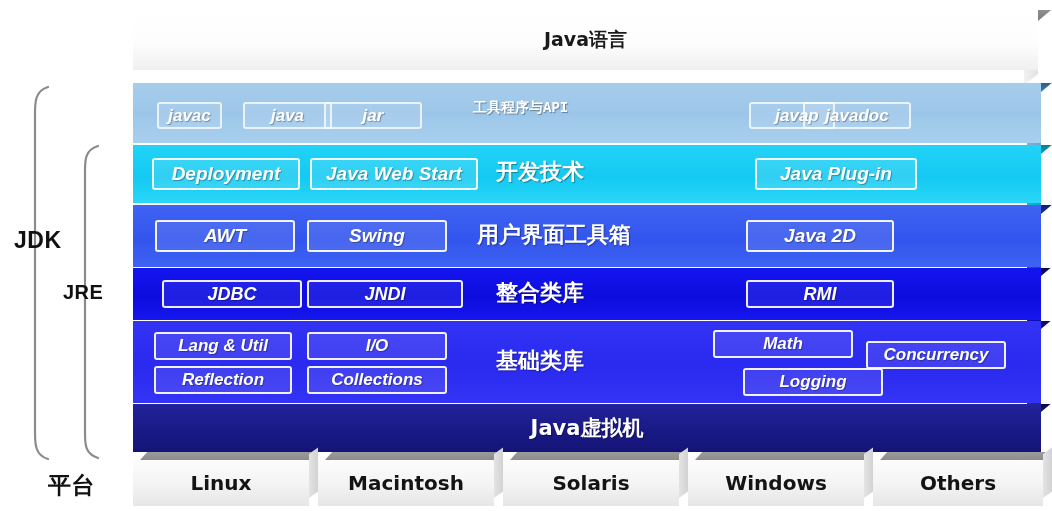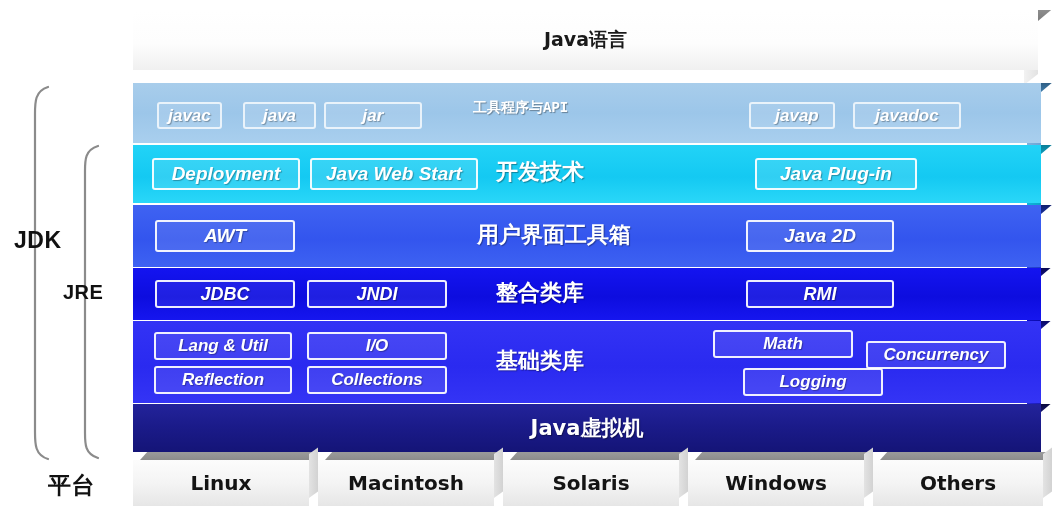--- a/index.html
+++ b/index.html
@@ -225,25 +225,25 @@
         <div class="row-title" id="lang-title">Java语言</div>
       </div>
     </div>
 
     <div class="slab" id="row-tools">
       <div class="top"></div>
       <div class="side"></div>
       <div class="front"></div>
       <div class="content">
         <div class="chip" style="left:24px;top:19px;width:65px;height:27px;font-size:17px;border-color:rgba(255,255,255,.75);background:rgba(255,255,255,.10);">javac</div>
-        <div class="chip" style="left:110px;top:19px;width:73px;height:27px;font-size:17px;border-color:rgba(255,255,255,.75);background:rgba(255,255,255,.10);">java</div>
+        <div class="chip" style="left:110px;top:19px;width:89px;height:27px;font-size:17px;border-color:rgba(255,255,255,.75);background:rgba(255,255,255,.10);">java</div>
         <div class="chip" style="left:191px;top:19px;width:98px;height:27px;font-size:17px;border-color:rgba(255,255,255,.75);background:rgba(255,255,255,.10);">jar</div>
         <div class="row-title" style="left:340px;top:16px;font-size:14px;font-family:Liberation Mono, monospace;">工具程序与API</div>
         <div class="chip" style="left:616px;top:19px;width:86px;height:27px;font-size:17px;border-color:rgba(255,255,255,.75);background:rgba(255,255,255,.10);padding-left:10px;">javap</div>
-        <div class="chip" style="left:720px;top:19px;width:108px;height:27px;font-size:17px;border-color:rgba(255,255,255,.75);background:rgba(255,255,255,.10);font-style:italic;">javadoc</div>
+        <div class="chip" style="left:670px;top:19px;width:108px;height:27px;font-size:17px;border-color:rgba(255,255,255,.75);background:rgba(255,255,255,.10);font-style:italic;">javadoc</div>
       </div>
     </div>
 
     <div class="slab" id="row-devtech">
       <div class="top"></div>
       <div class="side"></div>
       <div class="front"></div>
       <div class="content">
         <div class="chip" style="left:19px;top:13px;width:148px;height:32px;font-size:19px;background:rgba(255,255,255,.12);">Deployment</div>
         <div class="chip" style="left:177px;top:13px;width:168px;height:32px;font-size:19px;background:rgba(255,255,255,.12);">Java Web Start</div>
@@ -251,32 +251,33 @@
         <div class="chip" style="left:622px;top:13px;width:162px;height:32px;font-size:19px;background:rgba(255,255,255,.12);">Java Plug-in</div>
       </div>
     </div>
 
     <div class="slab" id="row-ui">
       <div class="top"></div>
       <div class="side"></div>
       <div class="front"></div>
       <div class="content">
         <div class="chip" style="left:22px;top:15px;width:140px;height:32px;font-size:19px;background:rgba(255,255,255,.10);">AWT</div>
+        <div class="chip" style="left:174px;top:15px;width:140px;height:32px;font-size:19px;background:rgba(255,255,255,.10);">Swing</div>
         <div class="row-title" style="left:344px;top:15px;font-size:22px;font-family:'DejaVu Sans',sans-serif;">用户界面工具箱</div>
         <div class="chip" style="left:613px;top:15px;width:148px;height:32px;font-size:19px;background:rgba(255,255,255,.10);">Java 2D</div>
       </div>
     </div>
 
     <div class="slab" id="row-integ">
       <div class="top"></div>
       <div class="side"></div>
       <div class="front"></div>
       <div class="content">
-        <div class="chip" style="left:22px;top:12px;width:140px;height:28px;font-size:18px;background:rgba(255,255,255,.08);">JDBC</div>
-        <div class="chip" style="left:174px;top:12px;width:140px;height:28px;font-size:18px;background:rgba(255,255,255,.08);">JNDI</div>
+        <div class="chip" style="left:29px;top:12px;width:140px;height:28px;font-size:18px;background:rgba(255,255,255,.08);">JDBC</div>
+        <div class="chip" style="left:174px;top:12px;width:156px;height:28px;font-size:18px;background:rgba(255,255,255,.08);">JNDI</div>
         <div class="row-title" style="left:363px;top:10px;font-size:22px;font-family:'DejaVu Sans',sans-serif;">整合类库</div>
         <div class="chip" style="left:613px;top:12px;width:148px;height:28px;font-size:18px;background:rgba(255,255,255,.08);">RMI</div>
       </div>
     </div>
 
     <div class="slab" id="row-base">
       <div class="top"></div>
       <div class="side"></div>
       <div class="front"></div>
       <div class="content">

